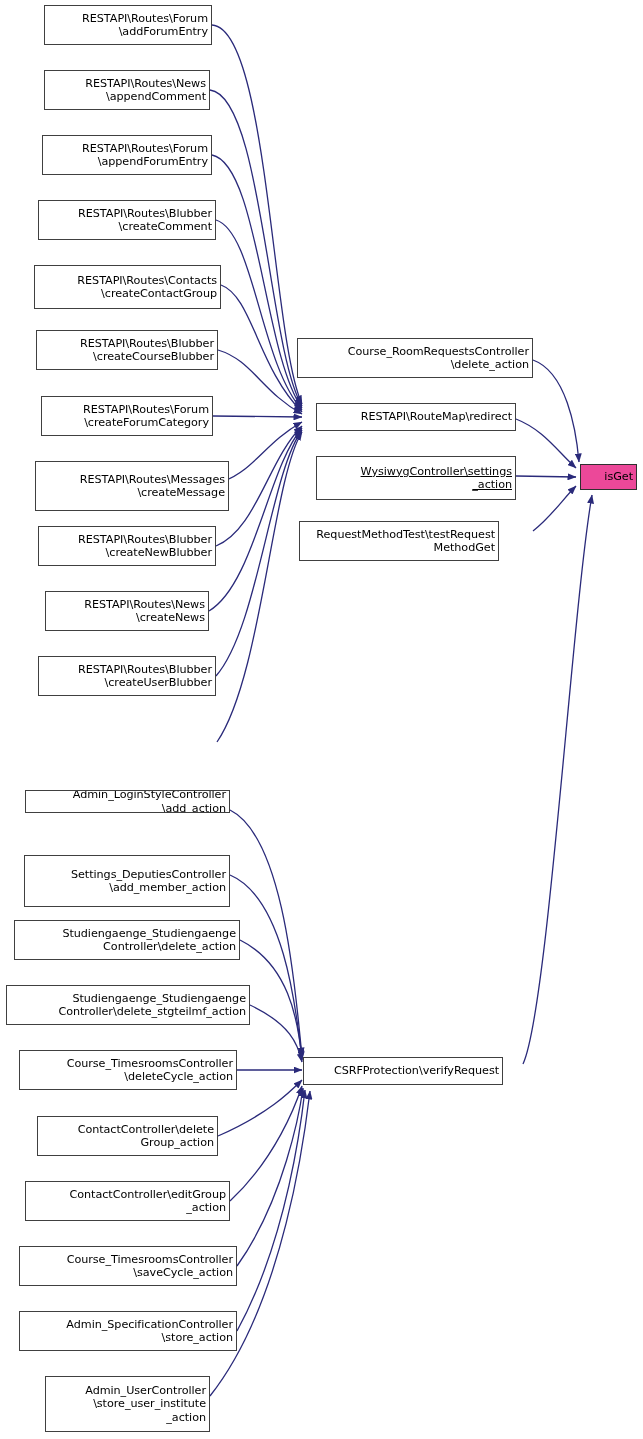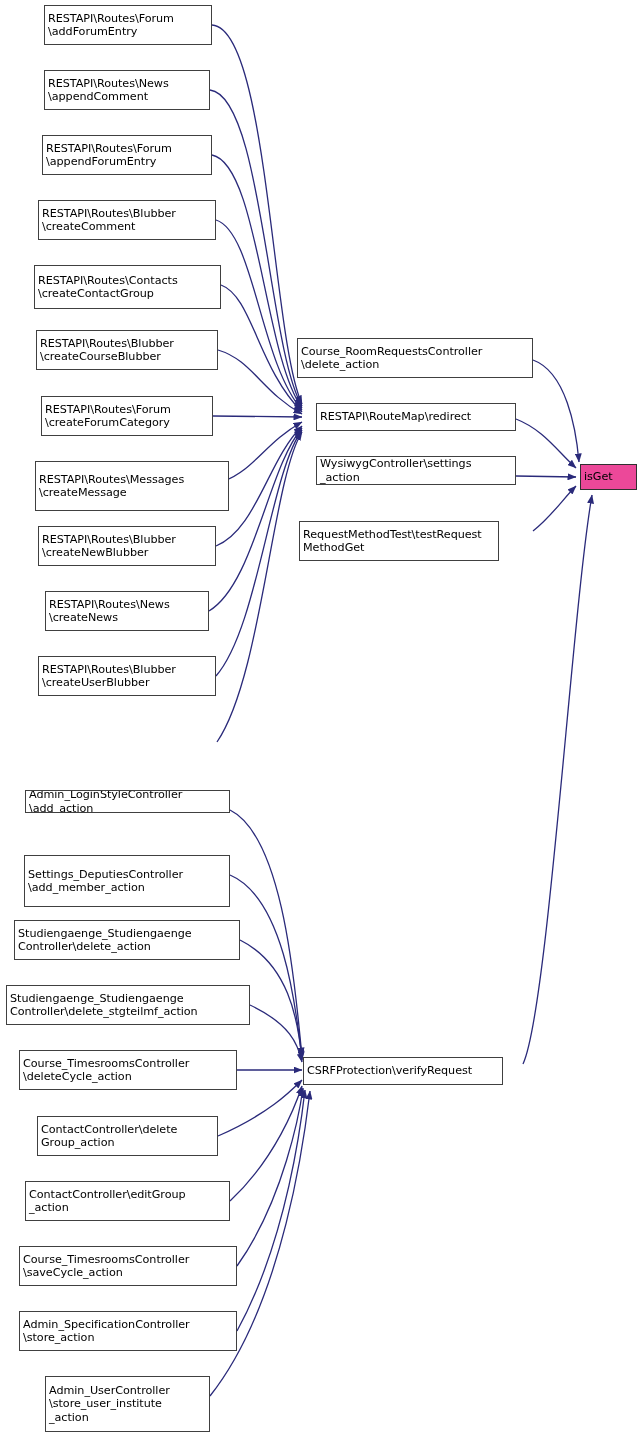--- a/index.html
+++ b/index.html
@@ -33,21 +33,21 @@
   }
   .node {
     position: absolute;
     box-sizing: border-box;
     border: 1px solid #404040;
     background: #ffffff;
     color: #000000;
     display: flex;
     align-items: center;
     justify-content: center;
-    text-align: left;
+    text-align: right;
     font-size: 11.2px;
     line-height: 13.4px;
     letter-spacing: -0.05px;
     white-space: pre-line;
     overflow: hidden;
   }
   .node.highlight {
     background: #ec4899;
     border-color: #303030;
   }
@@ -141,21 +141,21 @@
       <div class="node" style="left: 19px; top: 1246px; width: 218px; height: 40px;"><span class="node-label">Course_TimesroomsController
 \saveCycle_action</span></div>
       <div class="node" style="left: 19px; top: 1311px; width: 218px; height: 40px;"><span class="node-label">Admin_SpecificationController
 \store_action</span></div>
       <div class="node" style="left: 45px; top: 1376px; width: 165px; height: 56px;"><span class="node-label">Admin_UserController
 \store_user_institute
 _action</span></div>
       <div class="node" style="left: 297px; top: 338px; width: 236px; height: 40px;"><span class="node-label">Course_RoomRequestsController
 \delete_action</span></div>
       <div class="node" style="left: 316px; top: 403px; width: 200px; height: 28px;"><span class="node-label">RESTAPI\RouteMap\redirect</span></div>
-      <div class="node" style="left: 316px; top: 456px; width: 200px; height: 29px;"><span class="node-label">WysiwygController\settings
+      <div class="node" style="left: 316px; top: 456px; width: 200px; height: 44px; text-decoration: underline;"><span class="node-label">WysiwygController\settings
 _action</span></div>
       <div class="node" style="left: 299px; top: 521px; width: 200px; height: 40px;"><span class="node-label">RequestMethodTest\testRequest
 MethodGet</span></div>
       <div class="node" style="left: 303px; top: 1057px; width: 200px; height: 28px;"><span class="node-label">CSRFProtection\verifyRequest</span></div>
       <div class="node highlight" style="left: 580px; top: 464px; width: 57px; height: 26px;"><span class="node-label">isGet</span></div>
     </div>
 
 </div>
 
 </body></html>

